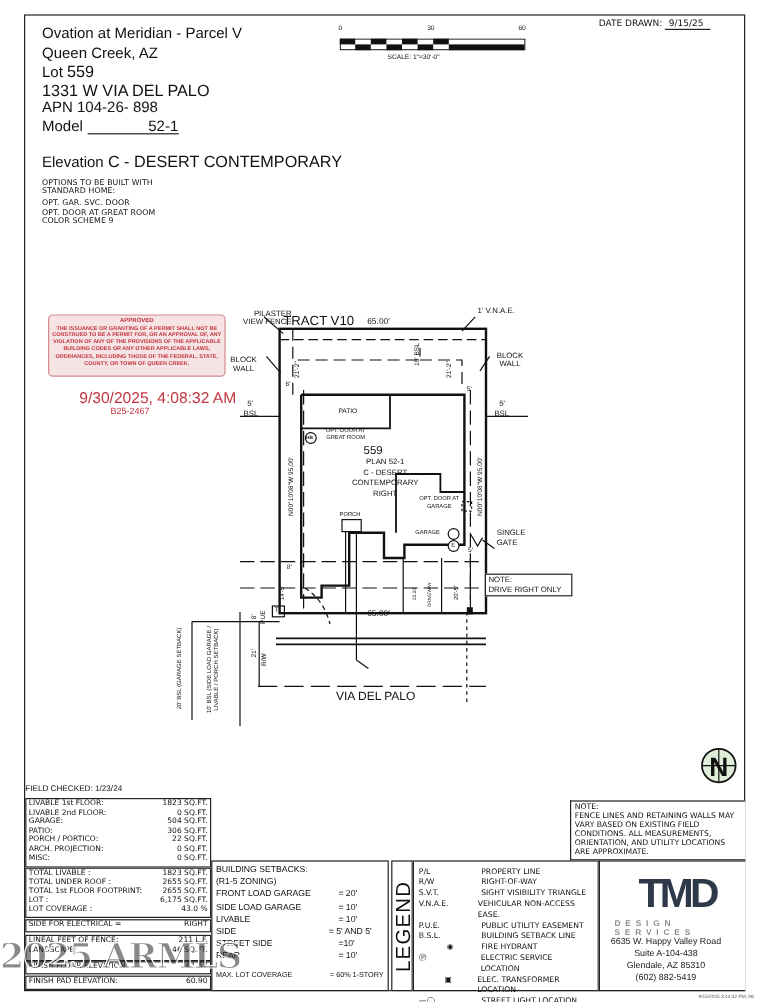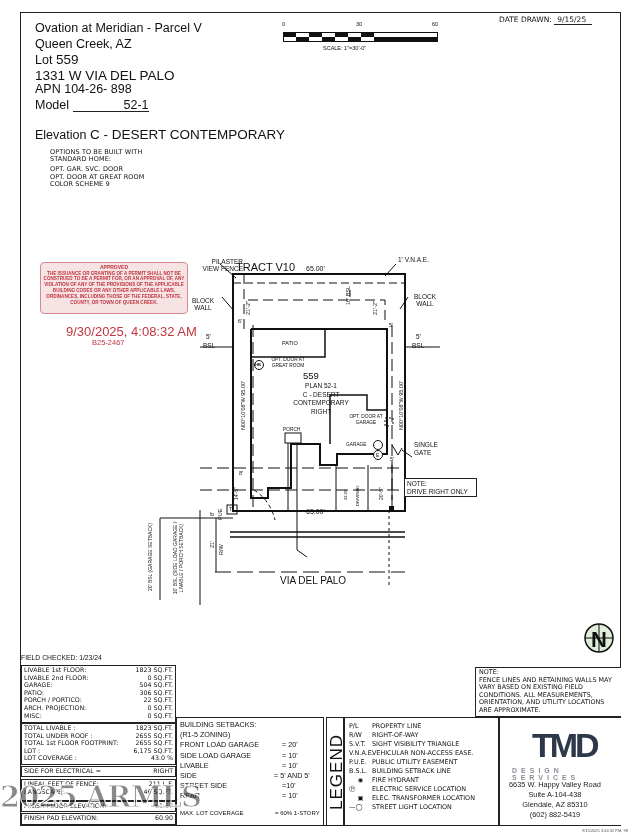--- a/index.html
+++ b/index.html
@@ -4,33 +4,33 @@
 <style>
   html,body{margin:0;padding:0;background:#fff;}
   body{width:641px;height:835px;position:relative;overflow:hidden;font-family:"Liberation Sans",sans-serif;color:#111;}
   .frame{position:absolute;left:20px;top:12px;width:601px;height:814px;border:1.5px solid #222;box-sizing:border-box;}
   .abs{position:absolute;}
   .hdr{position:absolute;left:35px;top:22px;line-height:1;}
   .hdr div{white-space:nowrap;}
   .t13{font-size:12.5px;}
   .t14{font-size:13.5px;}
   .ul{display:inline-block;border-bottom:1px solid #222;text-align:right;}
-  .small{font-size:6.5px;font-family:"DejaVu Sans",sans-serif;letter-spacing:.1px;line-height:1.15;margin-left:15px;}
+  .small{font-size:6.5px;font-family:"DejaVu Sans",sans-serif;letter-spacing:.1px;line-height:1.15;}
   .tiny{font-size:5.5px;font-family:"Liberation Sans",sans-serif;}
   .stamp{position:absolute;left:40px;top:262px;width:148px;height:52px;border:1px solid #d48a8f;border-radius:4px;background:#f6e3e4;color:#c0363f;font-size:4.6px;line-height:1.3;text-align:center;padding:1px 2px;box-sizing:border-box;font-weight:bold;}
   .stamp .ttl{font-size:5px;}
   .stamp-date{position:absolute;left:66px;top:324px;color:#c0363f;font-size:13px;}
   .stamp-num{position:absolute;left:92px;top:338px;color:#c0363f;font-size:7.5px;}
   table.stats{border-collapse:collapse;font-family:"DejaVu Sans",sans-serif;font-size:6.3px;}
   table.stats td{padding:0 2px;line-height:7.6px;white-space:nowrap;}
   table.stats td.v{text-align:right;}
   .box{position:absolute;border:1px solid #222;box-sizing:border-box;background:#fff;}
   .setbacks{font-size:7.2px;line-height:10.2px;}
   .legend-row{display:flex;font-family:"DejaVu Sans",sans-serif;font-size:6.4px;line-height:9px;}
-  .legend-row .ab{width:23px;}
+  .legend-row .ab{width:52px;}
   .note{font-family:"DejaVu Sans",sans-serif;font-size:6.4px;line-height:7.6px;}
   .watermark{position:absolute;left:0;top:780px;font-family:"DejaVu Serif",serif;font-size:29px;color:rgba(40,40,40,.55);letter-spacing:-1px;font-weight:bold;white-space:nowrap;-webkit-text-stroke:1px #fff;}
   .tmd{font-family:"Liberation Sans",sans-serif;font-weight:bold;font-size:34px;color:#2d3848;letter-spacing:-3px;}
   .tmd-sub{font-size:7px;color:#8a8f96;letter-spacing:4px;font-weight:bold;}
   .addr{font-size:7.4px;line-height:10px;color:#222;text-align:center;}
 </style>
 </head>
 <body>
 
 <div class="frame"></div>

